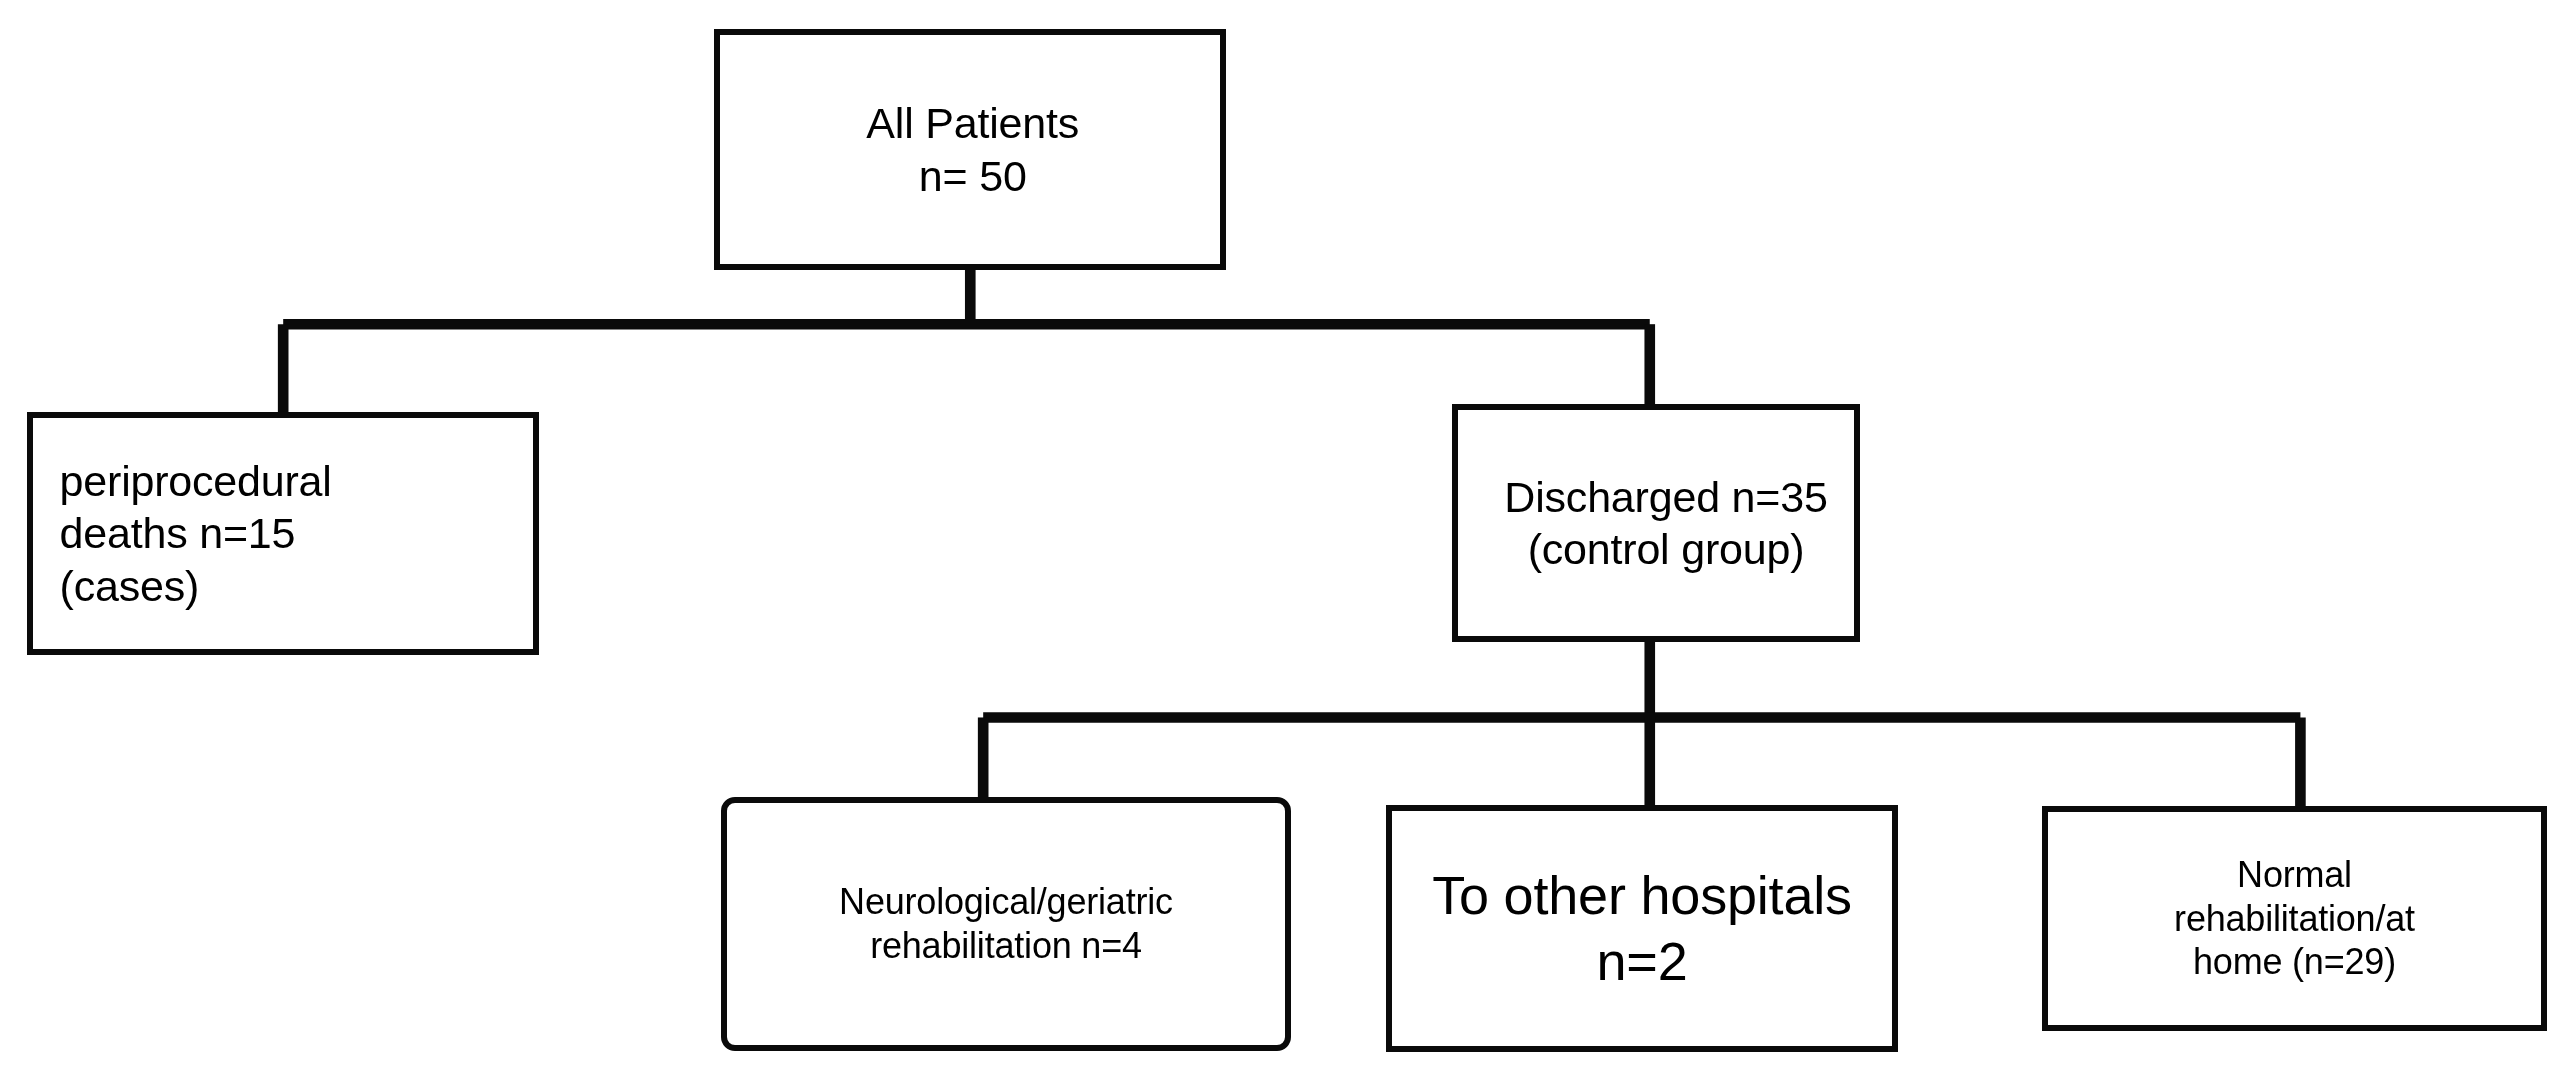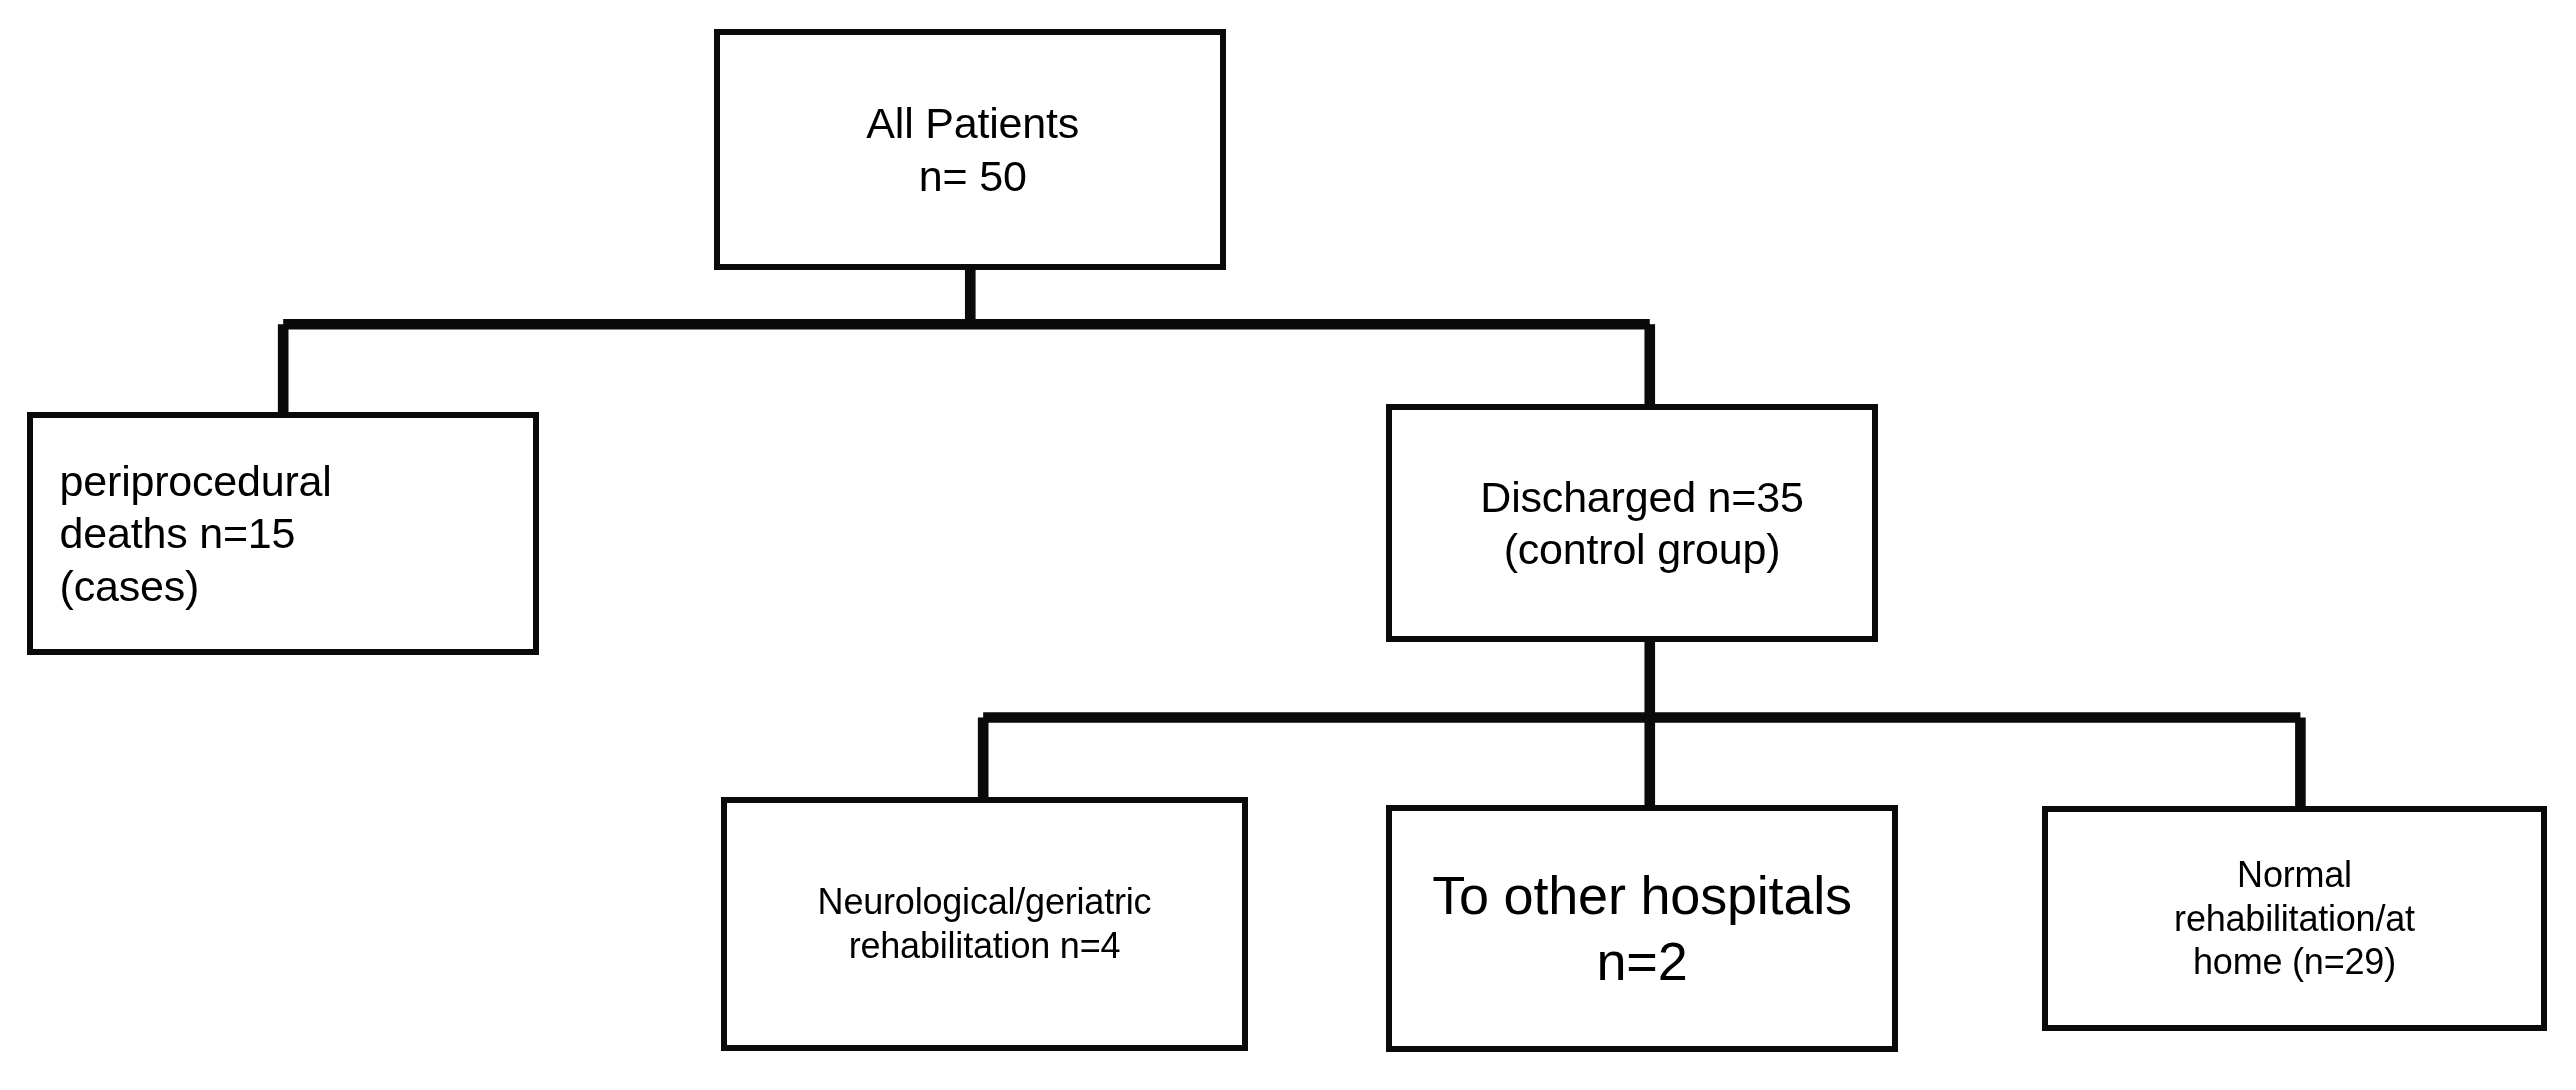--- a/index.html
+++ b/index.html
@@ -49,26 +49,26 @@
     left: 714px; top: 29px; width: 512px; height: 241px;
   }
   #node-all-patients .node-text { font-size: 43px; padding-left: 16px; }
 
   #node-periprocedural-deaths {
     left: 26.6px; top: 412px; width: 512px; height: 243px;
   }
   #node-periprocedural-deaths .node-text { font-size: 43px; padding-left: 27px; }
 
   #node-discharged {
-    left: 1386px; top: 404px; width: 492px; height: 238px; padding-left: 20px;
+    left: 1452px; top: 404px; width: 408px; height: 238px; padding-left: 20px;
   }
   #node-discharged .node-text { font-size: 43px; }
 
   #node-neuro-geriatric-rehab {
-    left: 721px; top: 797px; width: 527px; height: 254px;
+    left: 721px; top: 797px; width: 570px; height: 254px; border-radius: 14px;
   }
   #node-neuro-geriatric-rehab .node-text { font-size: 36px; }
 
   #node-other-hospitals {
     left: 1386px; top: 805px; width: 512px; height: 247px;
   }
   #node-other-hospitals .node-text { font-size: 54px; }
 
   #node-normal-rehab-home {
     left: 2042px; top: 806px; width: 505px; height: 225px;

